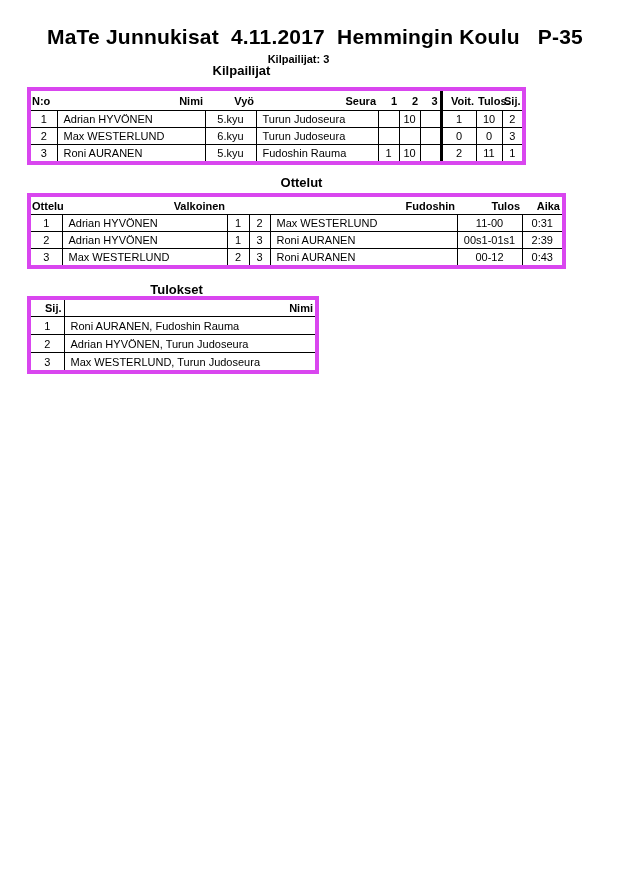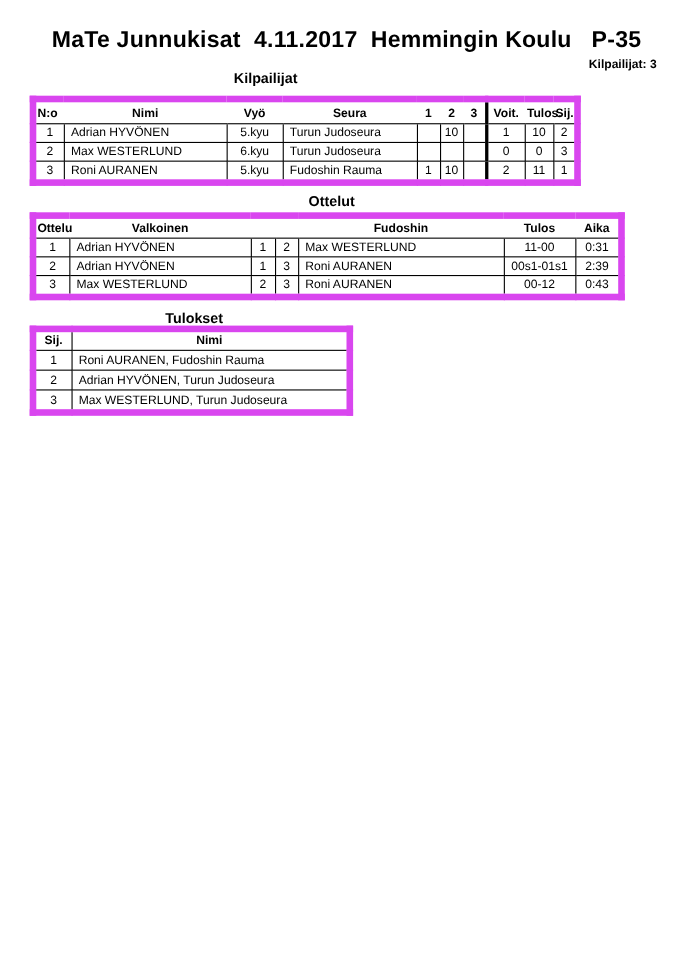--- a/index.html
+++ b/index.html
@@ -13,45 +13,45 @@
   }
   .page { position: absolute; left: 0; top: 0; width: 630px; height: 690px; background: #ffffff; }
 
   .main-title {
     position: absolute; top: 25px; left: 0; width: 630px;
     text-align: center; font-size: 21px; font-weight: bold;
     white-space: pre; letter-spacing: 0.2px;
   }
   .participants {
     position: absolute; top: 53px; left: 0; width: 597px;
-    text-align: right; font-size: 11px; font-weight: bold;
+    text-align: center; font-size: 11px; font-weight: bold;
   }
   .section-title {
     position: absolute; font-size: 13px; font-weight: bold;
     transform: translateX(-50%); white-space: nowrap; padding-left: 11px;
   }
   .st1 { left: 236px; top: 63px; }
   .st2 { left: 296px; top: 175px; text-align: center; }
   .st3 { left: 171px; top: 282px; }
 
   table.tbl {
     position: absolute;
     border-collapse: collapse;
     table-layout: fixed;
     font-size: 11px;
-    border: 6px solid #d946ef;
+    border: 4px solid #d946ef;
   }
   .tbl1 { left: 27px; top: 87px;  width: 495px; }
   .tbl2 { left: 27px; top: 193px; width: 535px; }
   .tbl3 { left: 27px; top: 296px; width: 288px; }
 
   .tbl th {
     font-weight: bold; height: 19px; padding: 0 2px;
     border: none; border-bottom: 1px solid #000;
-    text-align: center; white-space: nowrap; overflow: visible;
+    text-align: right; white-space: nowrap; overflow: visible;
     font-size: 11px;
   }
   .tbl2 th { height: 17px; }
   .tbl3 th { border: 1px solid #000; height: 16px; }
   .tbl td {
     border: 1px solid #000; height: 16px; padding: 0 2px;
     text-align: center; white-space: nowrap; overflow: hidden;
     font-size: 11px;
   }
   .tbl3 td { height: 17px; }

